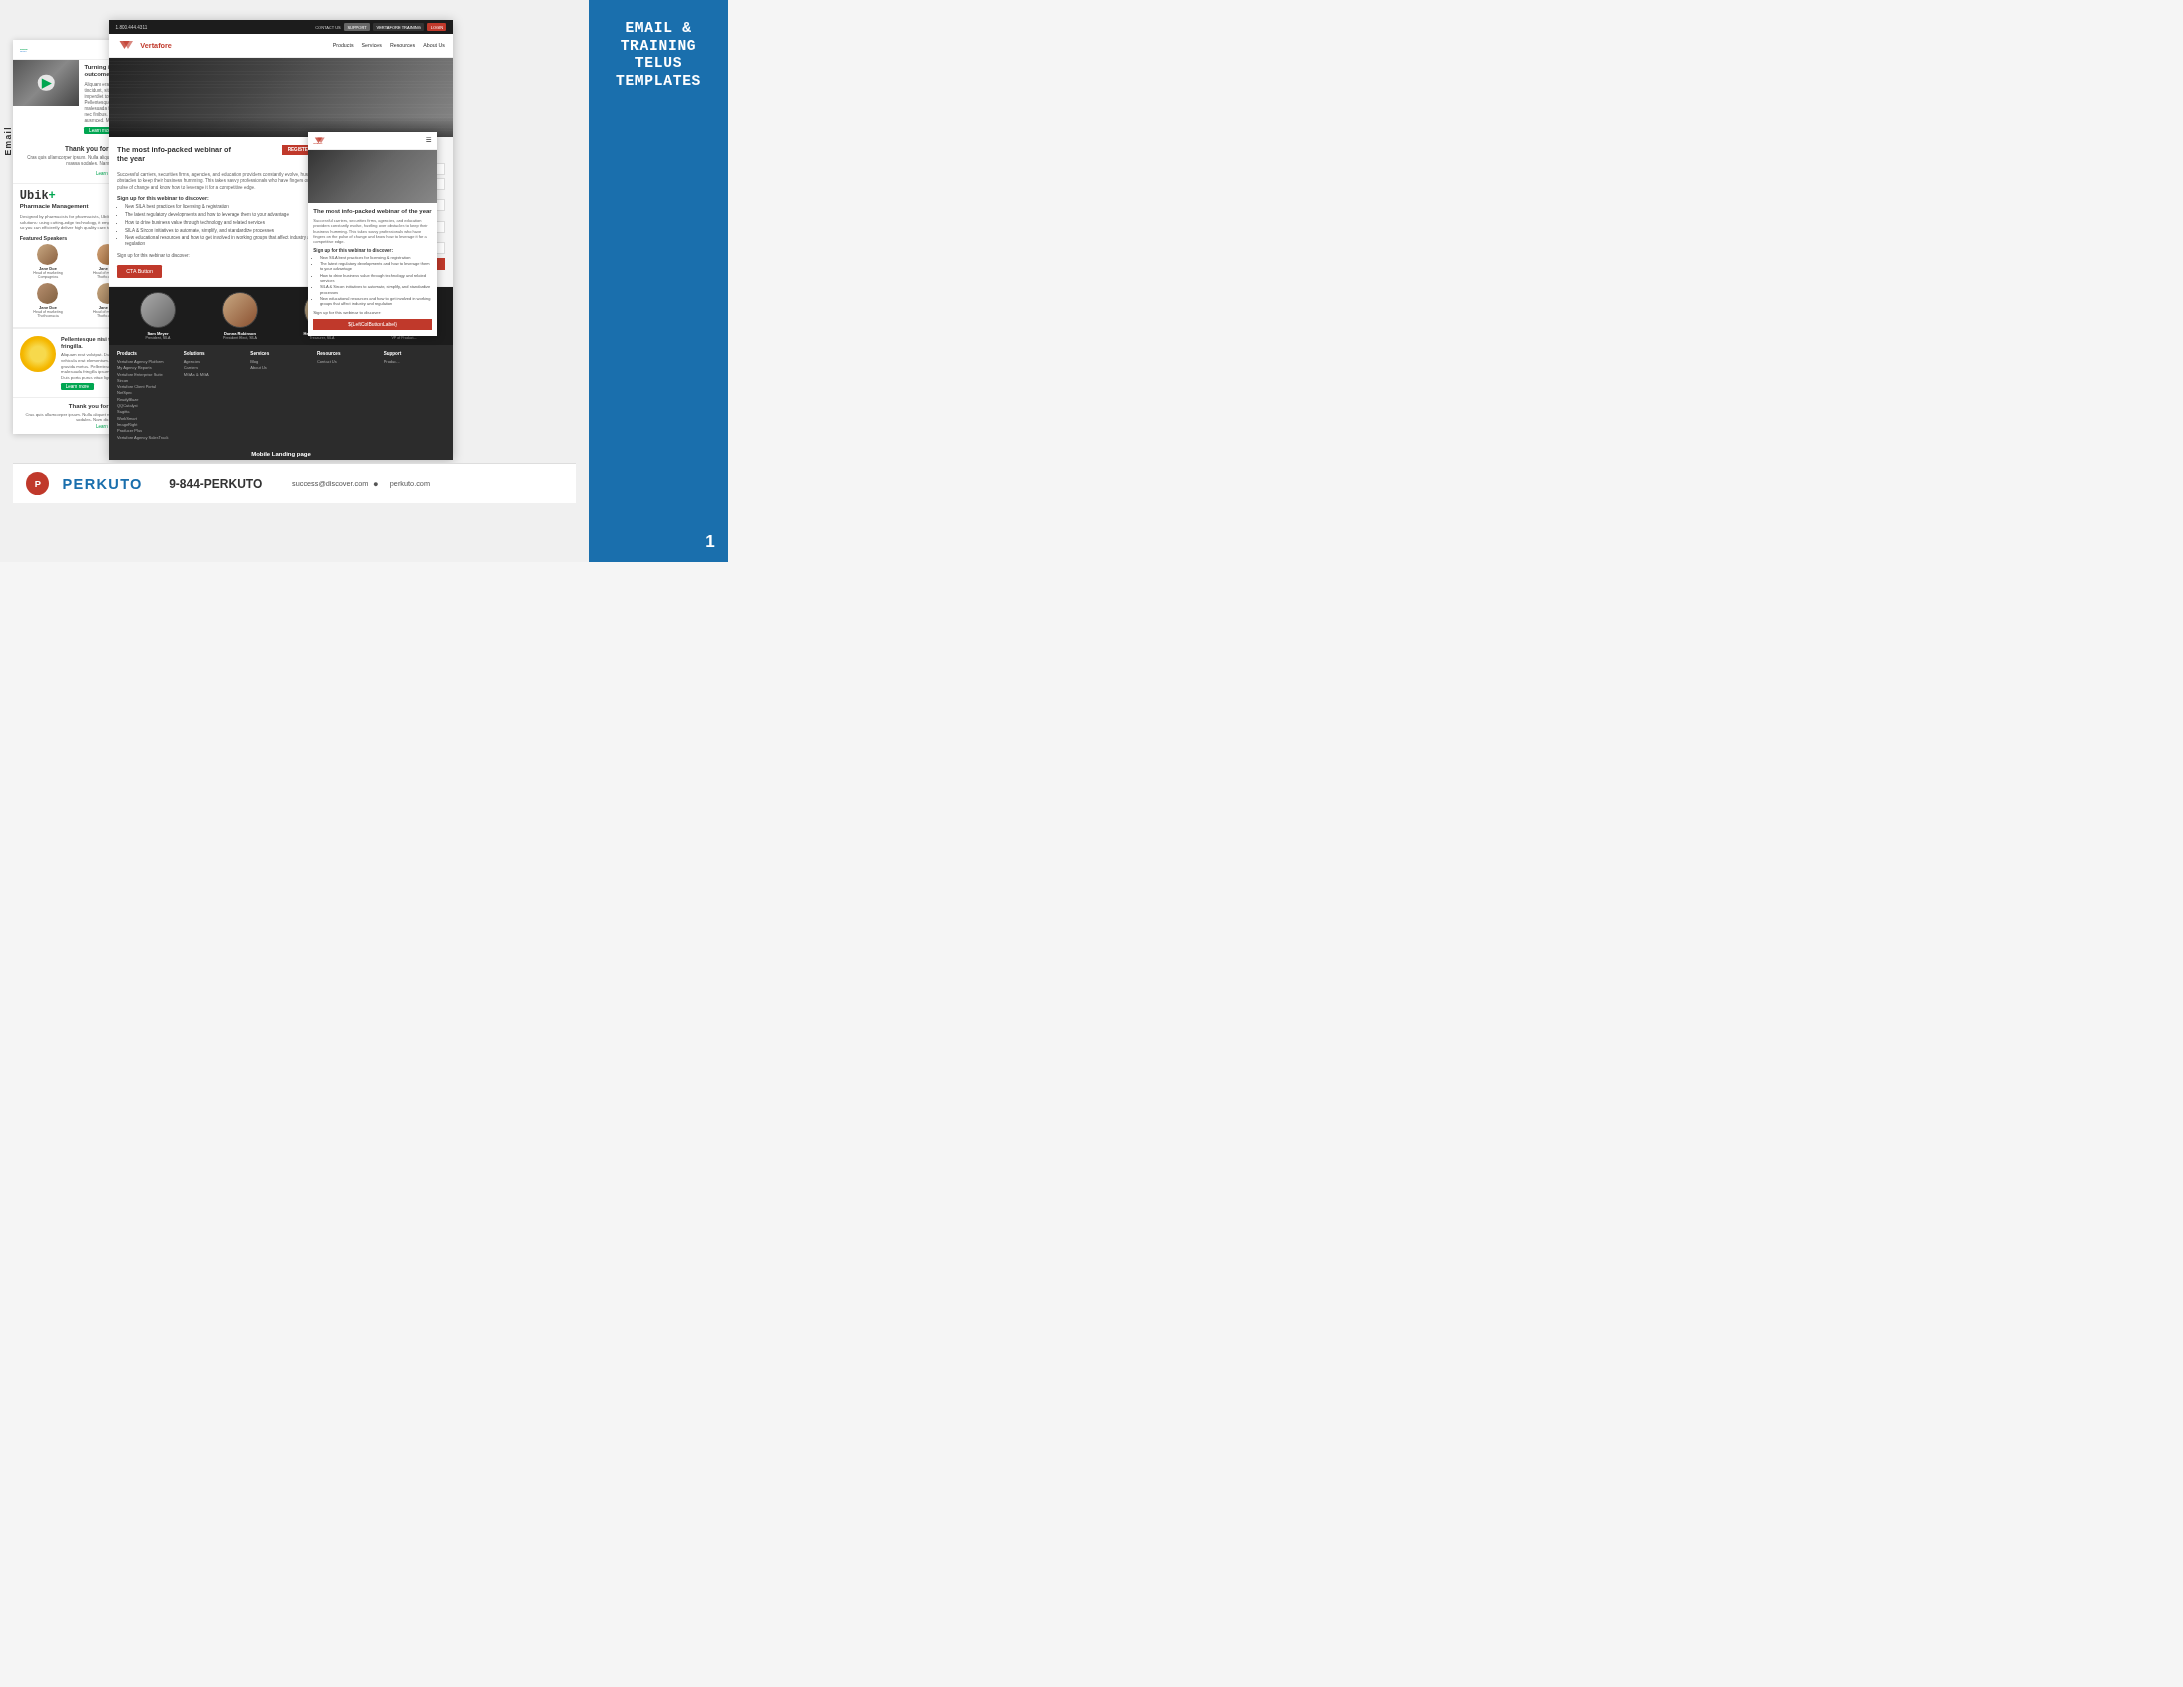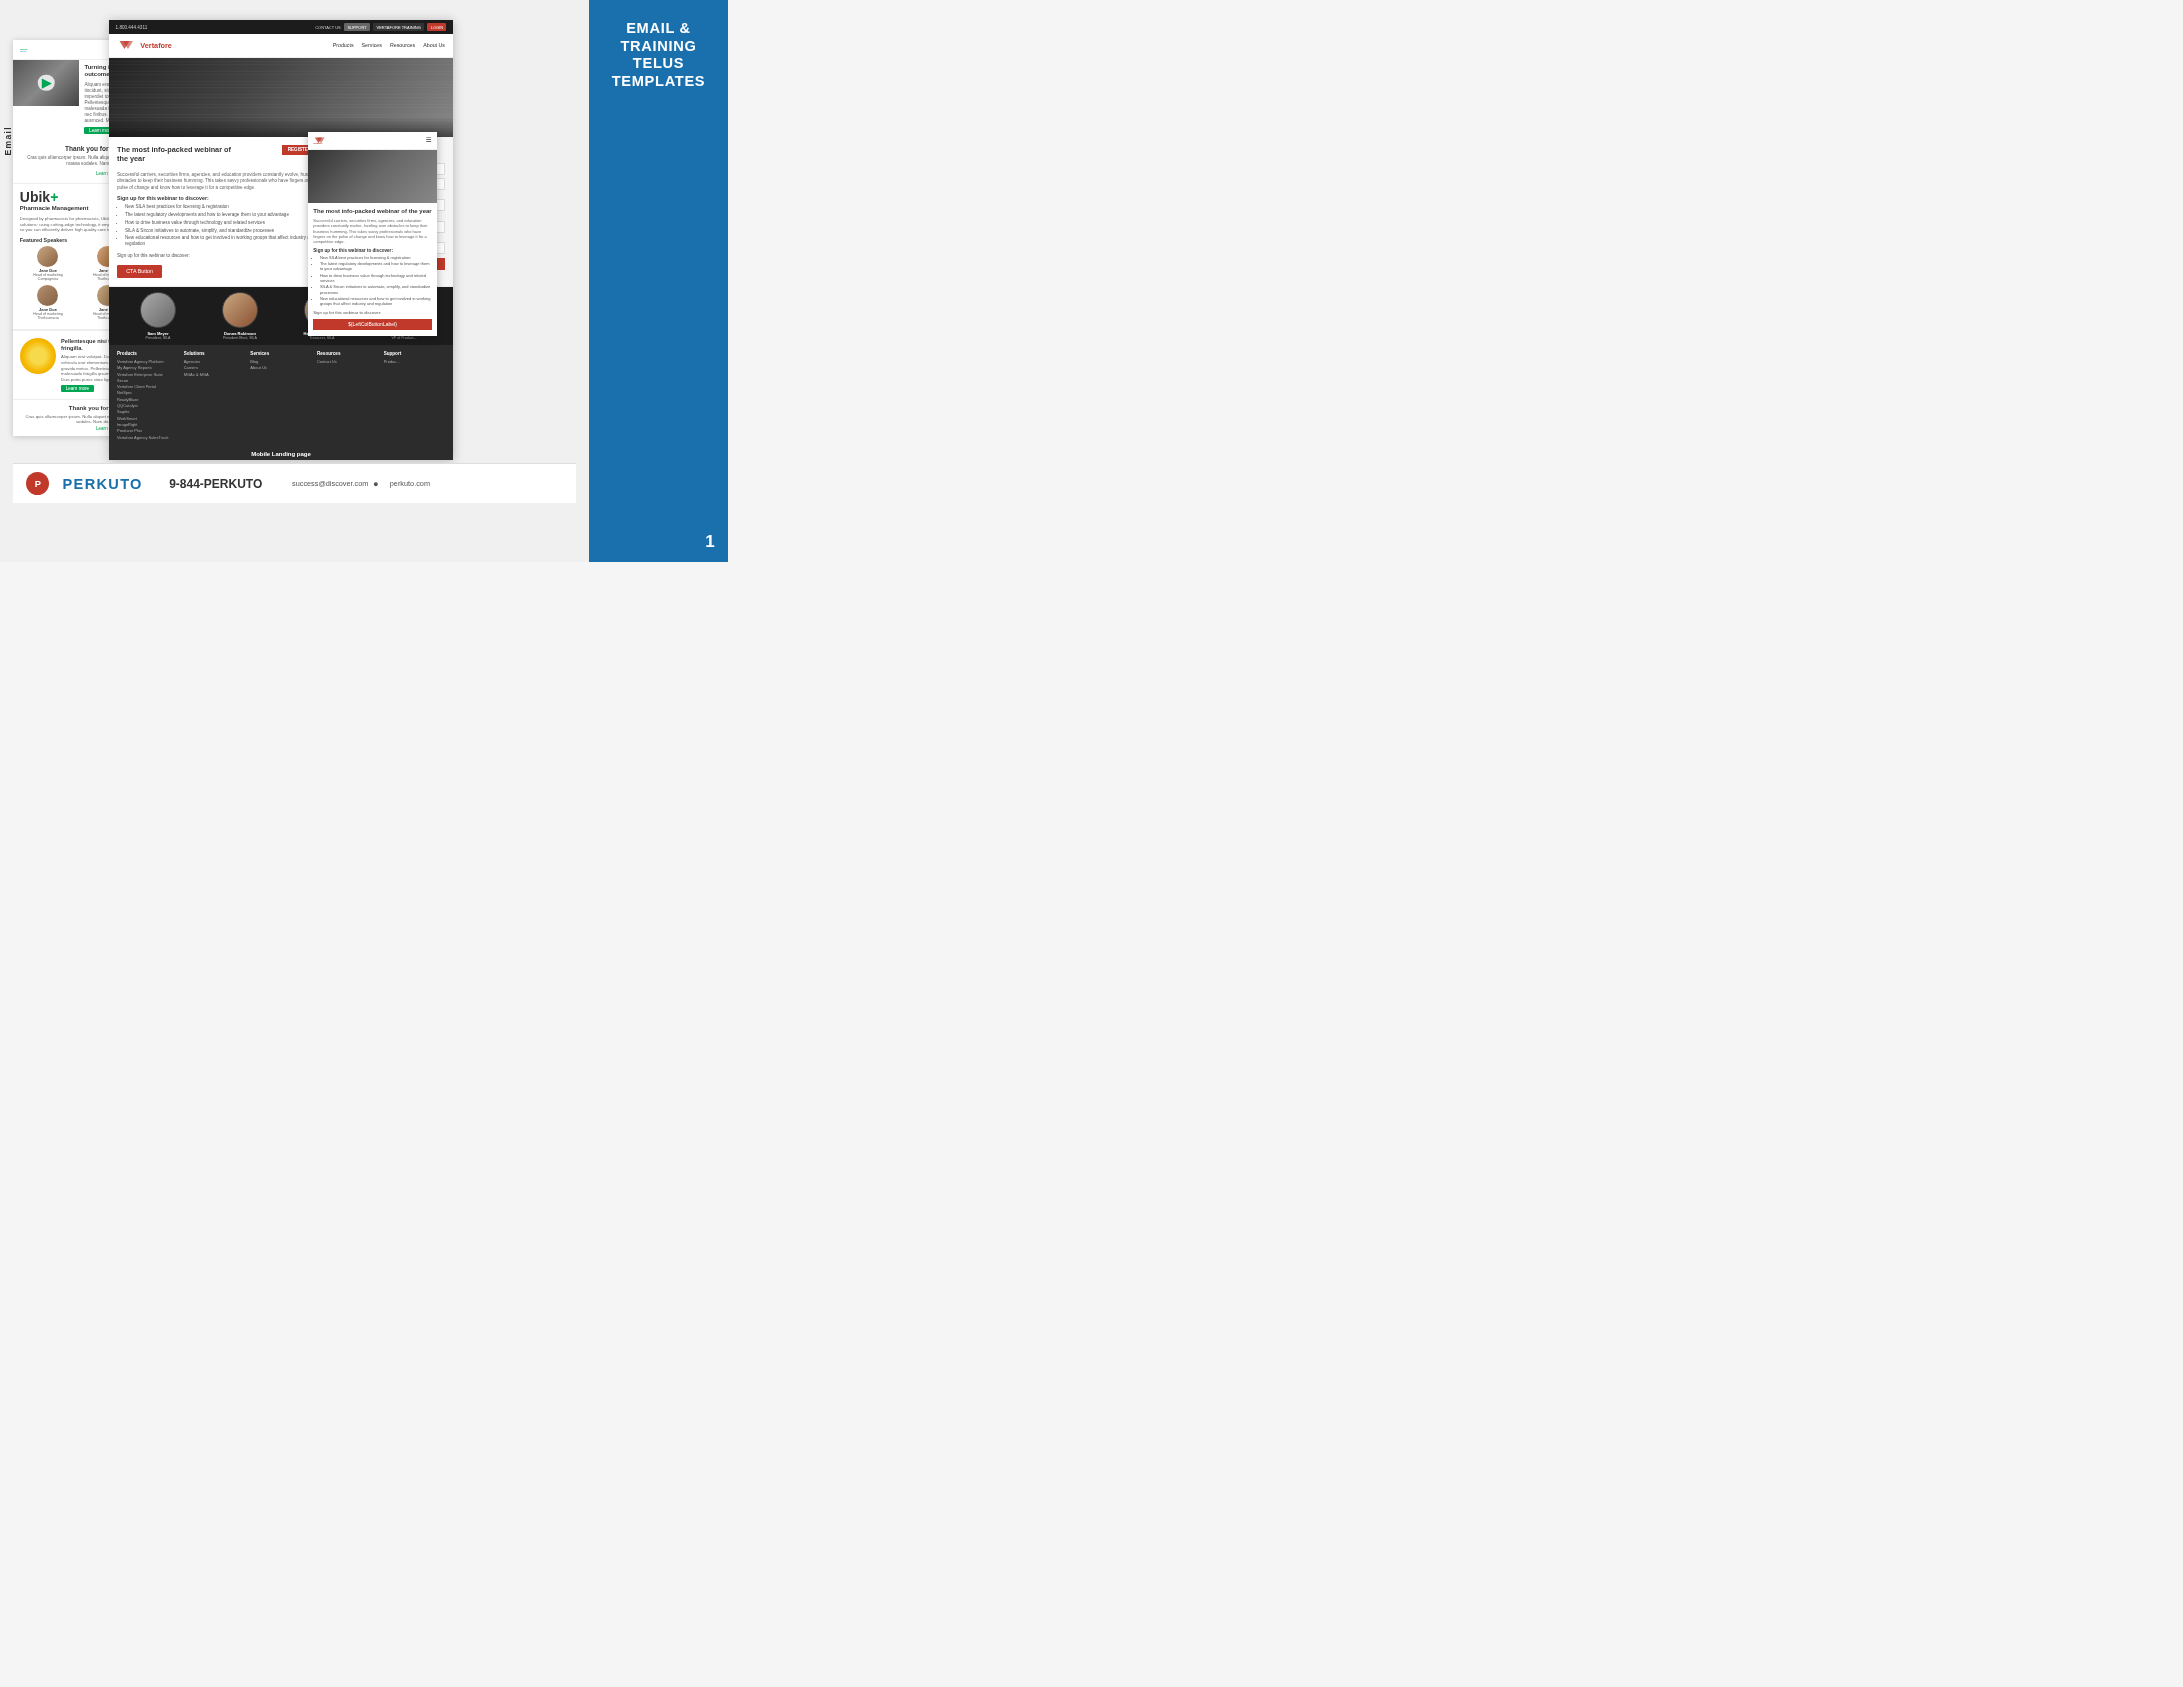--- a/index.html
+++ b/index.html
@@ -31,20 +31,21 @@
     .right-sidebar h1 {
       color: white;
       font-size: 14.6px;
       font-weight: 900;
       text-align: center;
       line-height: 1.2;
       letter-spacing: 0.7px;
     }
     .right-sidebar h1 span {
       display: block;
+      font-family: Liberation Mono, monospace;
     }
     .sidebar-page-num {
       position: absolute;
       bottom: 10px;
       right: 13.2px;
       color: white;
       font-size: 17px;
       font-weight: bold;
     }
 
@@ -201,23 +202,24 @@
     .ubik-section {
       padding: 5.3px 6.6px;
       border-bottom: 0.7px solid #eee;
     }
     .ubik-header {
       display: flex;
       justify-content: space-between;
       margin-bottom: 2.6px;
     }
     .ubik-logo {
-      font-size: 14px;
-      font-weight: bold;
-      color: #333;
+      font-size: 12px;
+      font-weight: bold;
+      color: #333;
+      font-family: Liberation Mono, monospace;
     }
     .ubik-logo span {
       color: #00a651;
     }
     .ubik-title {
       font-size: 6px;
       font-weight: bold;
       color: #333;
       margin-bottom: 2px;
     }

